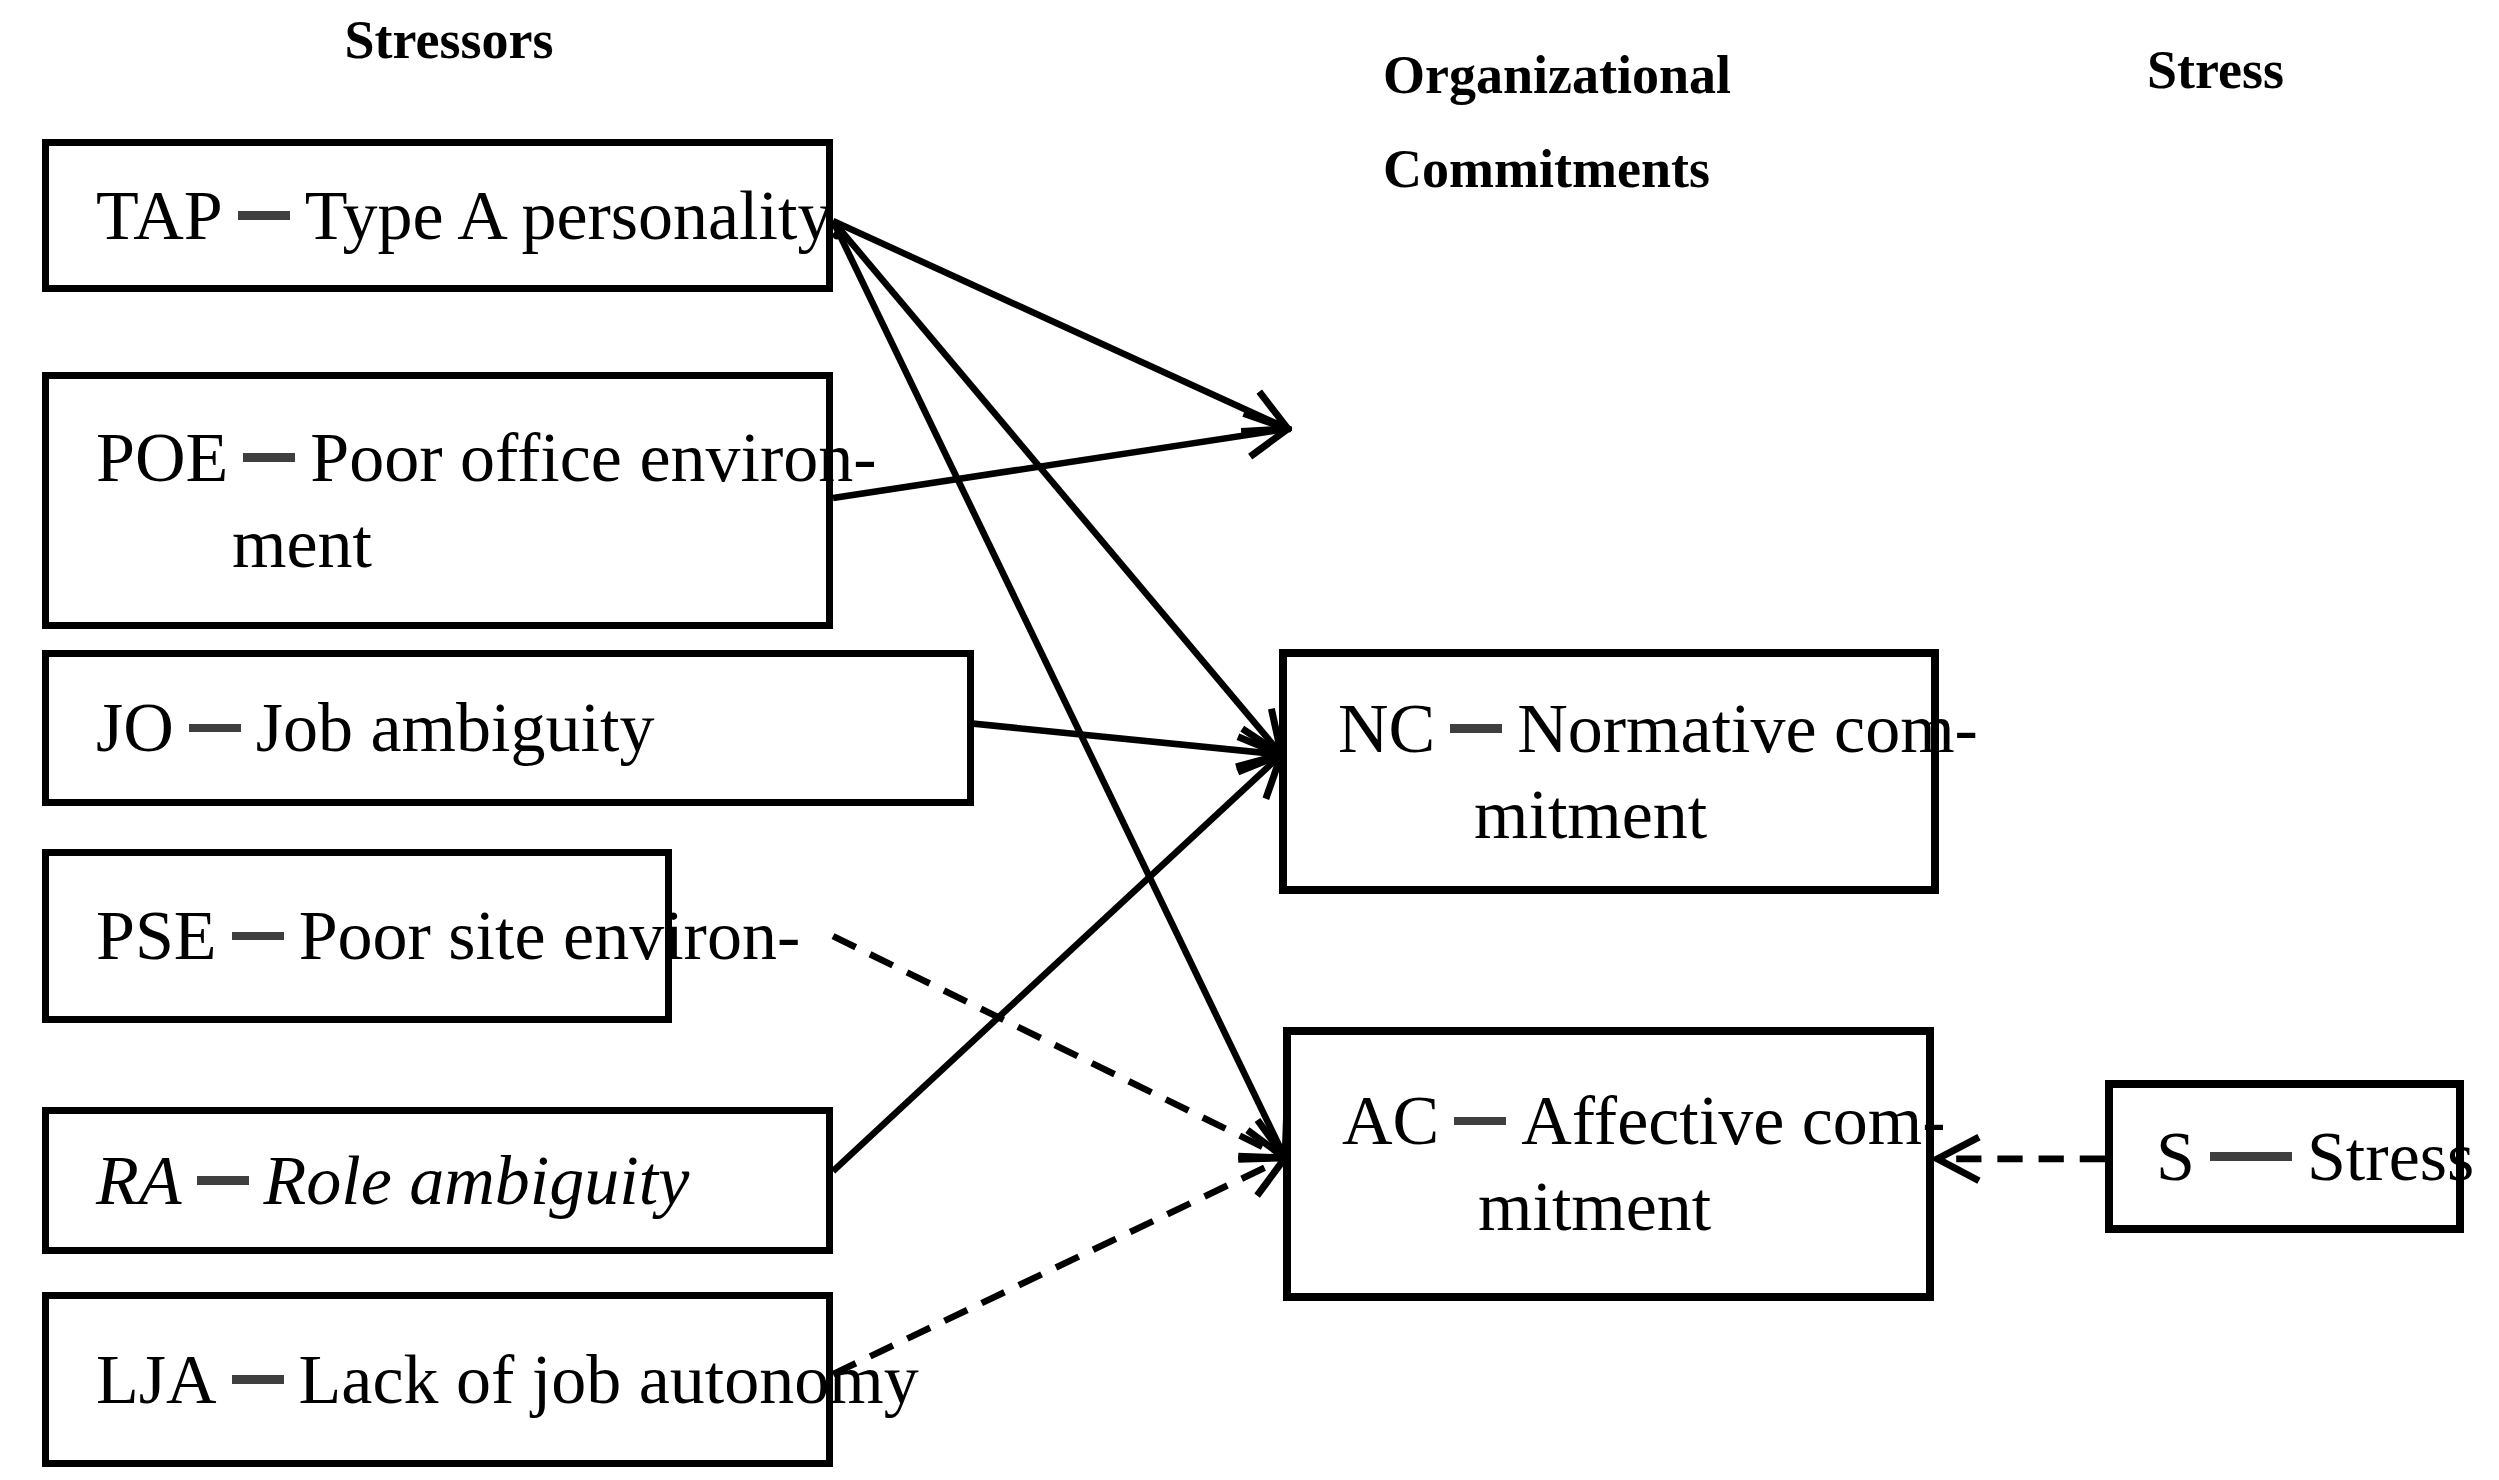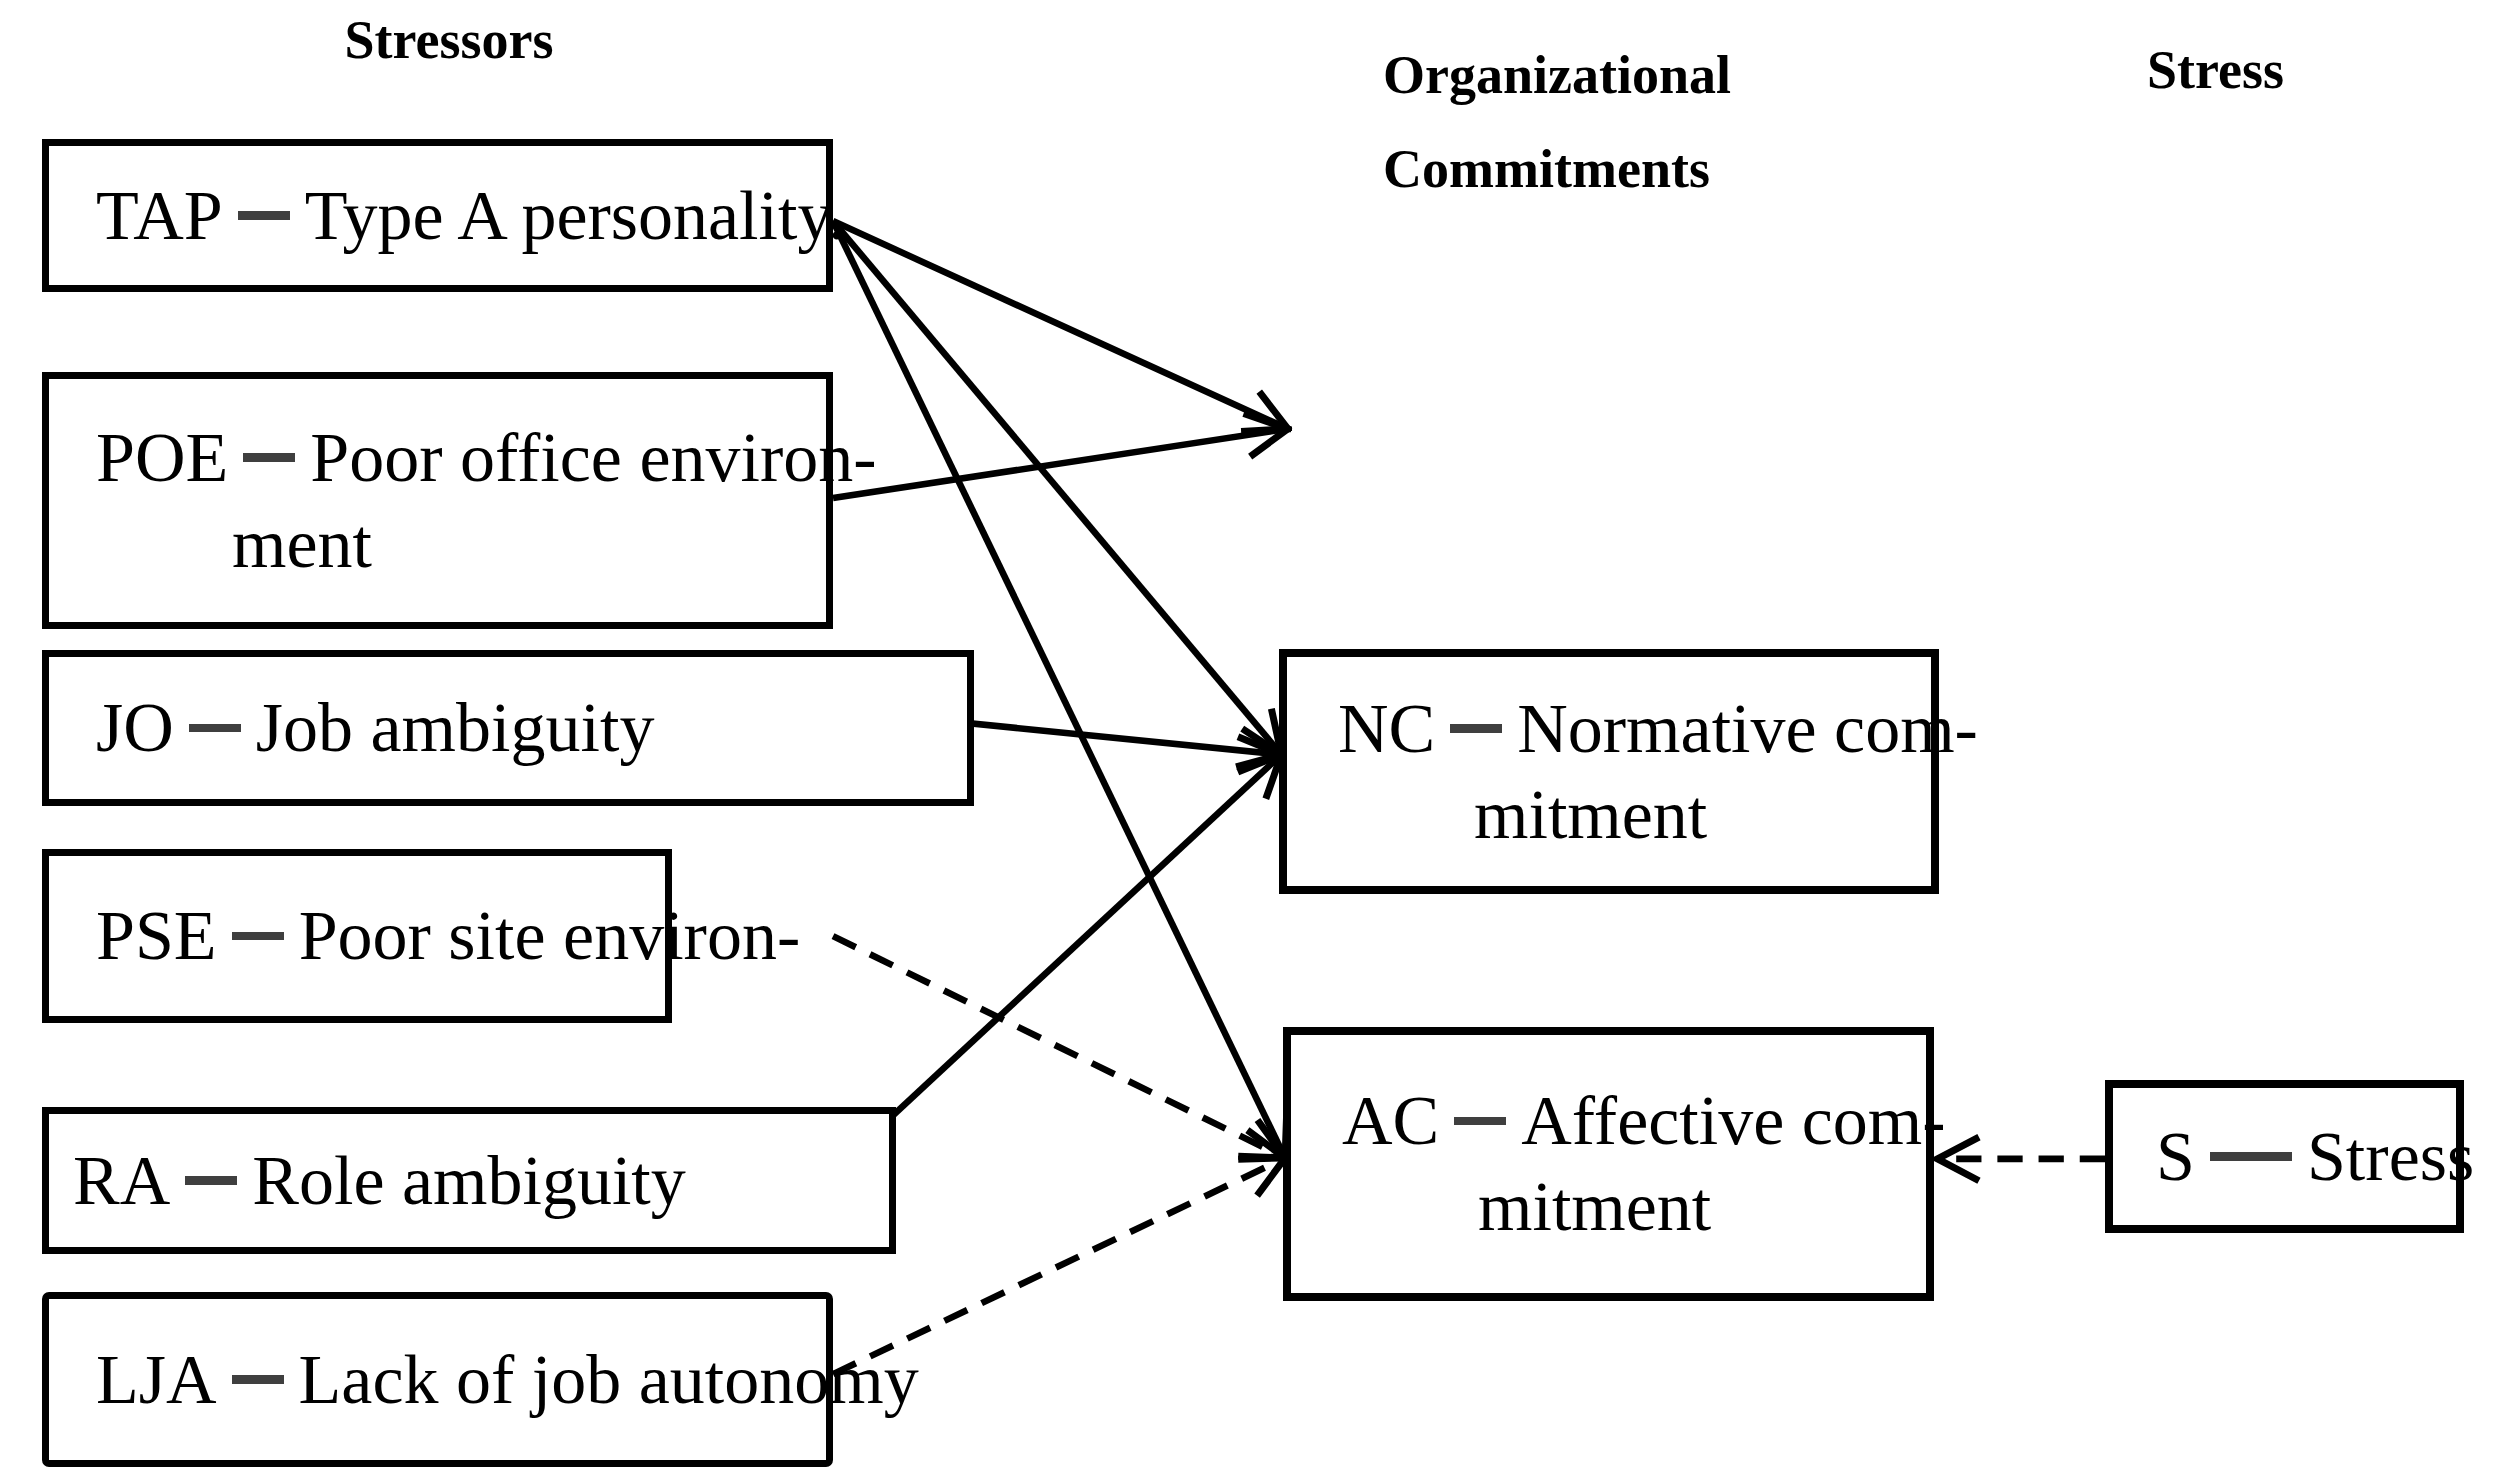--- a/index.html
+++ b/index.html
@@ -54,22 +54,22 @@
     margin:0 15px;
     flex:0 0 auto;
   }
   .dash-sep.long{width:82px;}
 
   
   #node-TAP{left:42px;top:139px;width:791px;height:153px;padding-left:47px;}
   #node-POE{left:42px;top:372px;width:791px;height:257px;padding-left:47px;}
   #node-JO {left:42px;top:650px;width:932px;height:156px;padding-left:47px;}
   #node-PSE{left:42px;top:849px;width:630px;height:174px;padding-left:47px;}
-  #node-RA {left:42px;top:1107px;width:854px;height:147px;padding-left:24px;}
-  #node-LJA{left:42px;top:1292px;width:791px;height:175px;padding-left:47px;border-radius:7px;}
+  #node-RA {left:42px;top:1107px;width:791px;height:147px;padding-left:47px;font-style:italic;}
+  #node-LJA{left:42px;top:1292px;width:791px;height:175px;padding-left:47px;}
 
   
   #node-CC{left:1286px;top:304px;width:646px;height:253px;border:2.8px solid var(--cc-border);padding-left:49px;}
   #node-NC{left:1279px;top:649px;width:660px;height:245px;border-width:8.4px;padding-left:51px;}
   #node-AC{left:1283px;top:1027px;width:651px;height:274px;border-width:8.4px;padding-left:51px;}
 
   
   #node-S{left:2105px;top:1080px;width:359px;height:153px;border-width:8.4px;padding-left:43px;}
 
   

